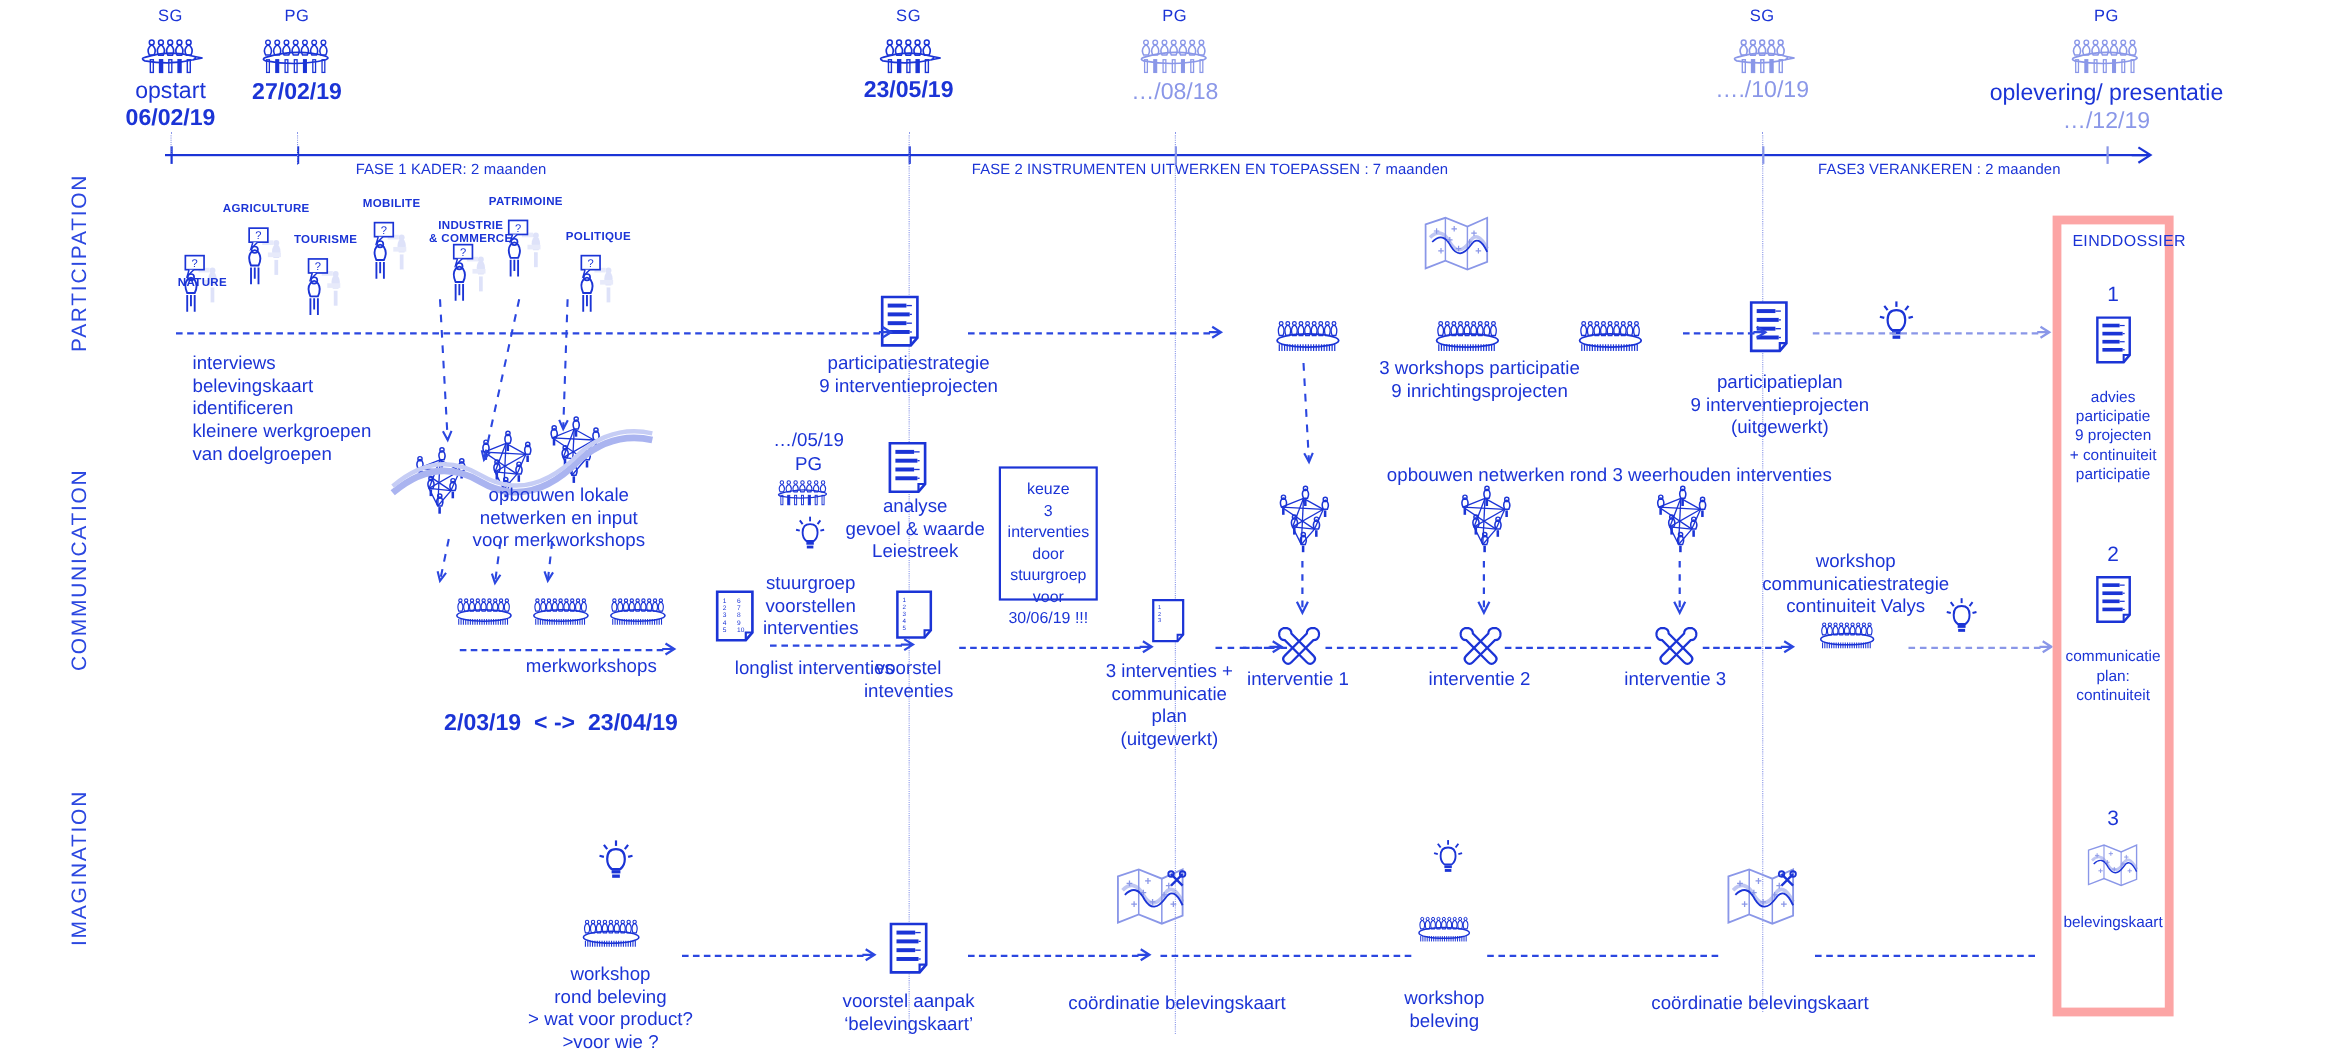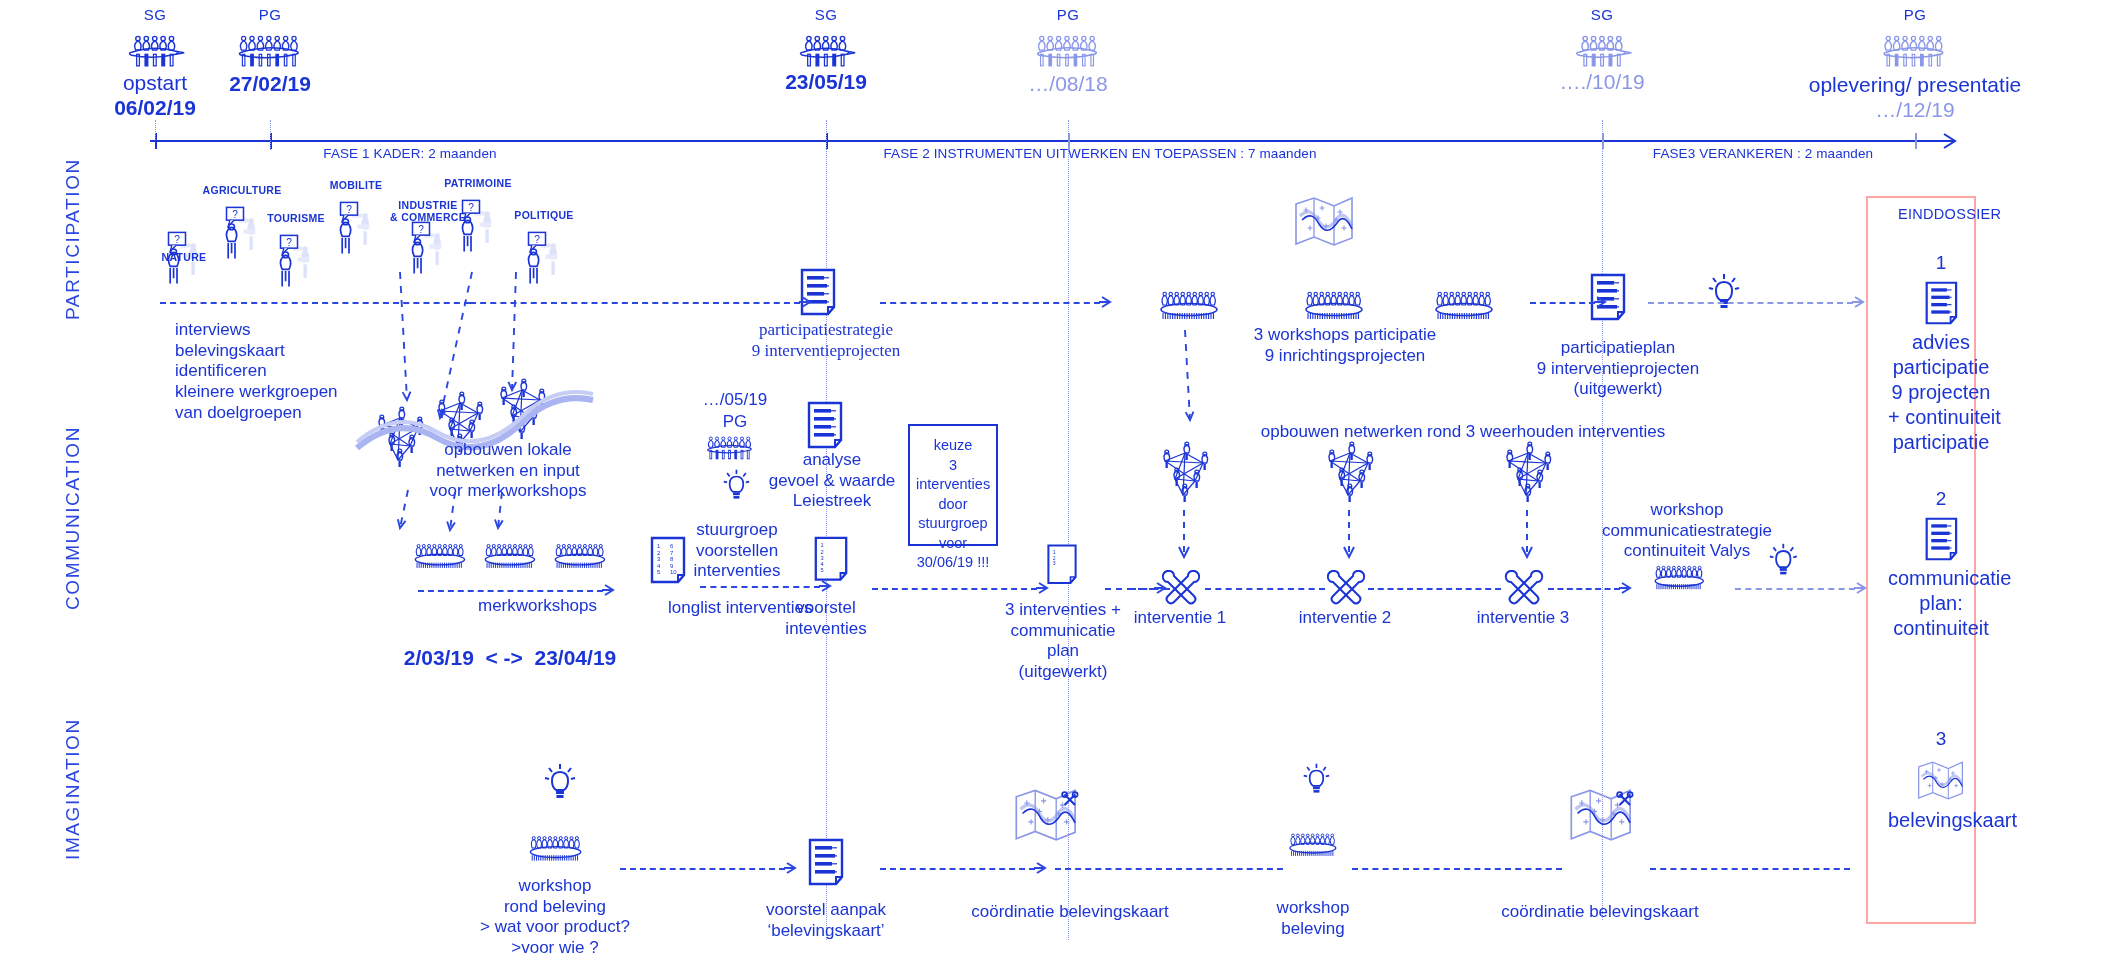--- a/index.html
+++ b/index.html
@@ -39,25 +39,25 @@
 
   
   .cap{position:absolute;font-size:17px;line-height:1.22;text-align:center;transform:translateX(-50%);white-space:nowrap;}
   .cap.l{text-align:left;transform:none;}
   .cap.big{font-size:21px;font-weight:700;}
   .stk{position:absolute;font-size:10.5px;letter-spacing:.3px;font-weight:700;text-align:center;transform:translateX(-50%);white-space:nowrap;}
 
   
   .kbox{position:absolute;border:2.6px solid #1b34d6;background:#fff;
         font-size:14.5px;line-height:1.35;text-align:center;padding:10px 6px;box-sizing:border-box;}
-  #einddossier{position:absolute;border:2px solid #fca5a5;background:#fff;box-sizing:border-box;padding-left:20px;}
+  #einddossier{position:absolute;border:8px solid #fca5a5;background:#fff;box-sizing:border-box;}
   #einddossier .hdr{font-size:14.5px;letter-spacing:.3px;padding:8px 0 0 10px;}
   .edi{position:absolute;width:100%;text-align:center;}
   .edi .num{font-size:19px;margin-bottom:6px;}
-  .edi .lab{font-size:20px;line-height:1.25;margin-top:4px;}
+  .edi .lab{font-size:14px;line-height:1.25;margin-top:20px;}
 
   svg{overflow:visible;}
 </style>
 </head>
 <body>
 
 <div id="axis"></div>
 <svg class="abs" style="left:1938px;top:126px;" width="40" height="30">
   <path d="M0 15 L16 15 M6 8 L17 15 L6 22" fill="none" stroke="#1b34d6" stroke-width="2"></path>
 </svg>
@@ -1162,21 +1162,21 @@
       </svg></div>
   </div>
 <div id="caption-layer">
     <div class="cap l" style="left:175px;top:320px;">
       <div>interviews</div>
       <div>belevingskaart</div>
       <div>identificeren</div>
       <div>kleinere&nbsp;werkgroepen</div>
       <div>van&nbsp;doelgroepen</div>
     </div>
-    <div class="cap " style="left:826px;top:320px;font-family:Liberation Serif, serif;">
+    <div class="cap " style="left:826px;top:320px;">
       <div>participatiestrategie</div>
       <div>9&nbsp;interventieprojecten</div>
     </div>
     <div class="cap " style="left:1345px;top:325px;">
       <div>3&nbsp;workshops&nbsp;participatie</div>
       <div>9&nbsp;inrichtingsprojecten</div>
     </div>
     <div class="cap " style="left:1618px;top:338px;">
       <div>participatieplan</div>
       <div>9&nbsp;interventieprojecten</div>

